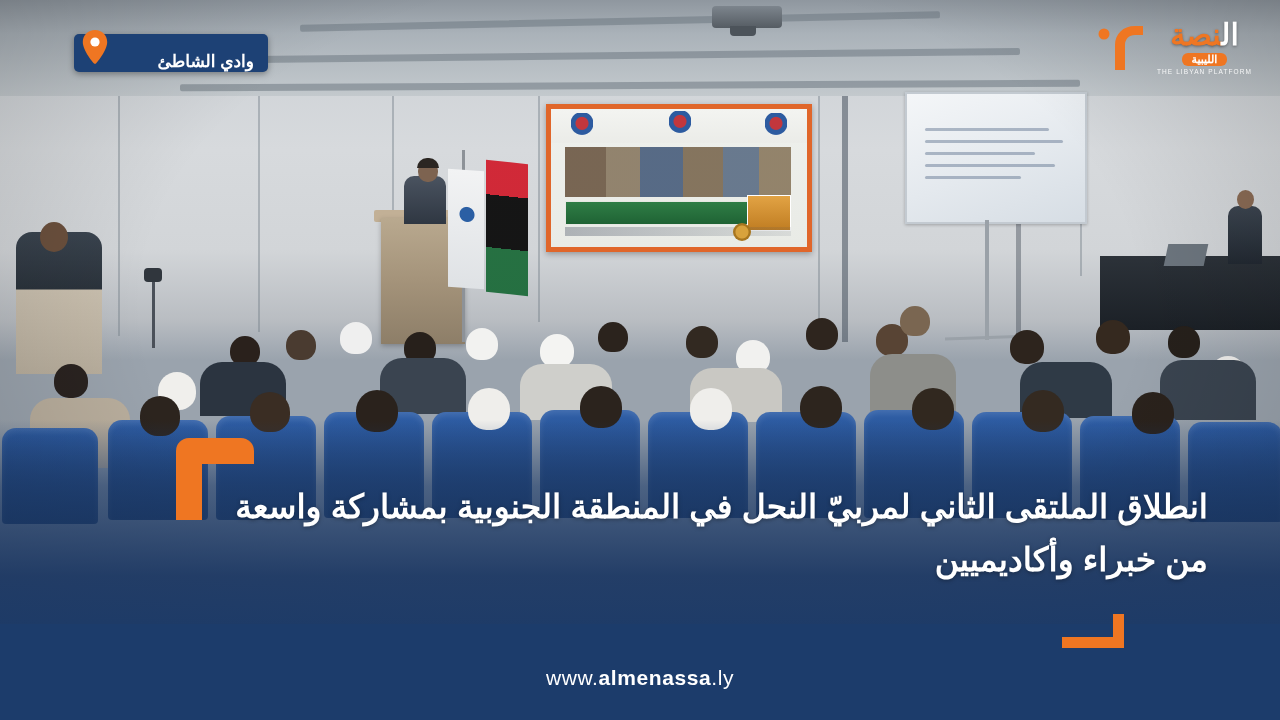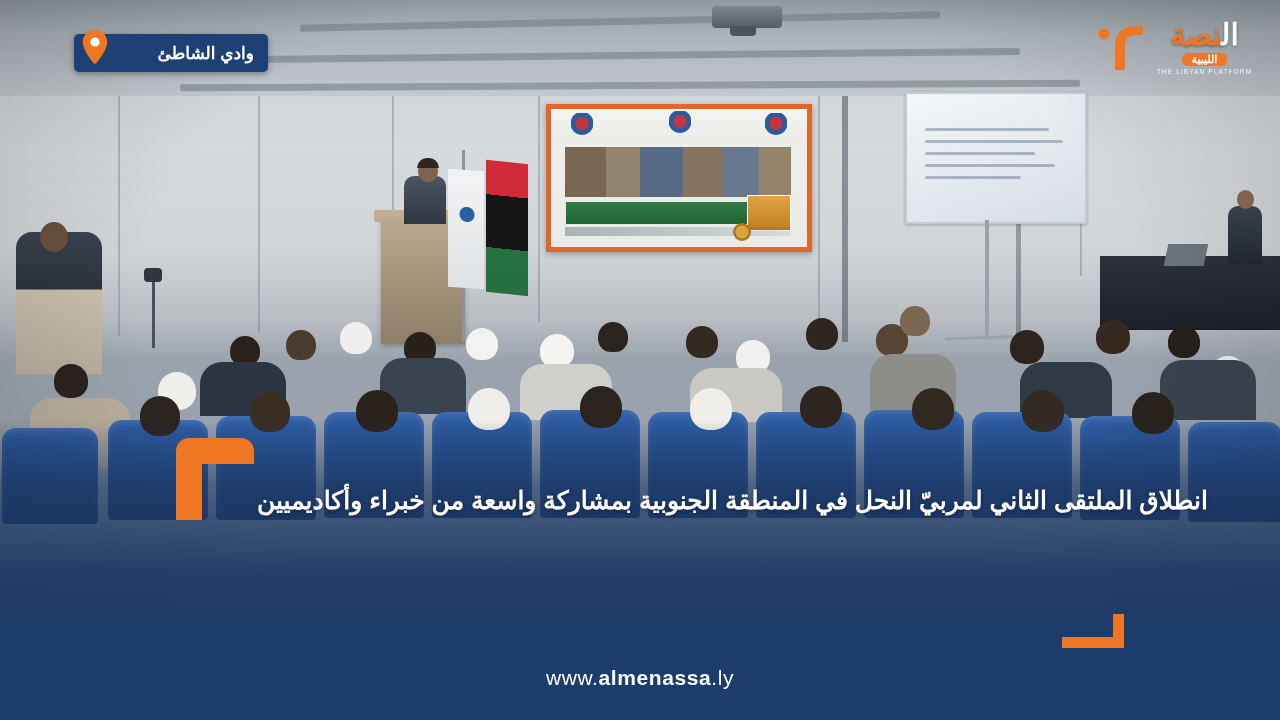--- a/index.html
+++ b/index.html
@@ -291,21 +291,21 @@
 
   
   .headline {
     position: absolute;
     right: 72px;
     top: 480px;
     width: 1020px;
     text-align: right;
     direction: rtl;
     color: #ffffff;
-    font-size: 25px;
+    font-size: 33px;
     line-height: 1.62;
     font-weight: bold;
     letter-spacing: 0;
     text-shadow: 0 1px 4px rgba(0,0,0,0.35);
   }
 
   .site-url {
     position: absolute;
     left: 0; right: 0;
     bottom: 30px;
@@ -318,21 +318,21 @@
 
   
   .loc-chip {
     position: absolute;
     left: 74px; top: 34px;
     height: 38px;
     min-width: 150px;
     background: #1d4175;
     border-radius: 5px;
     display: flex;
-    align-items: center;
+    align-items: flex-end;
     justify-content: flex-end;
     padding: 0 14px 0 30px;
     box-shadow: 0 2px 6px rgba(0,0,0,0.35);
   }
   .loc-chip .label {
     color: #fff;
     font-size: 17px;
     font-weight: bold;
     direction: rtl;
   }

